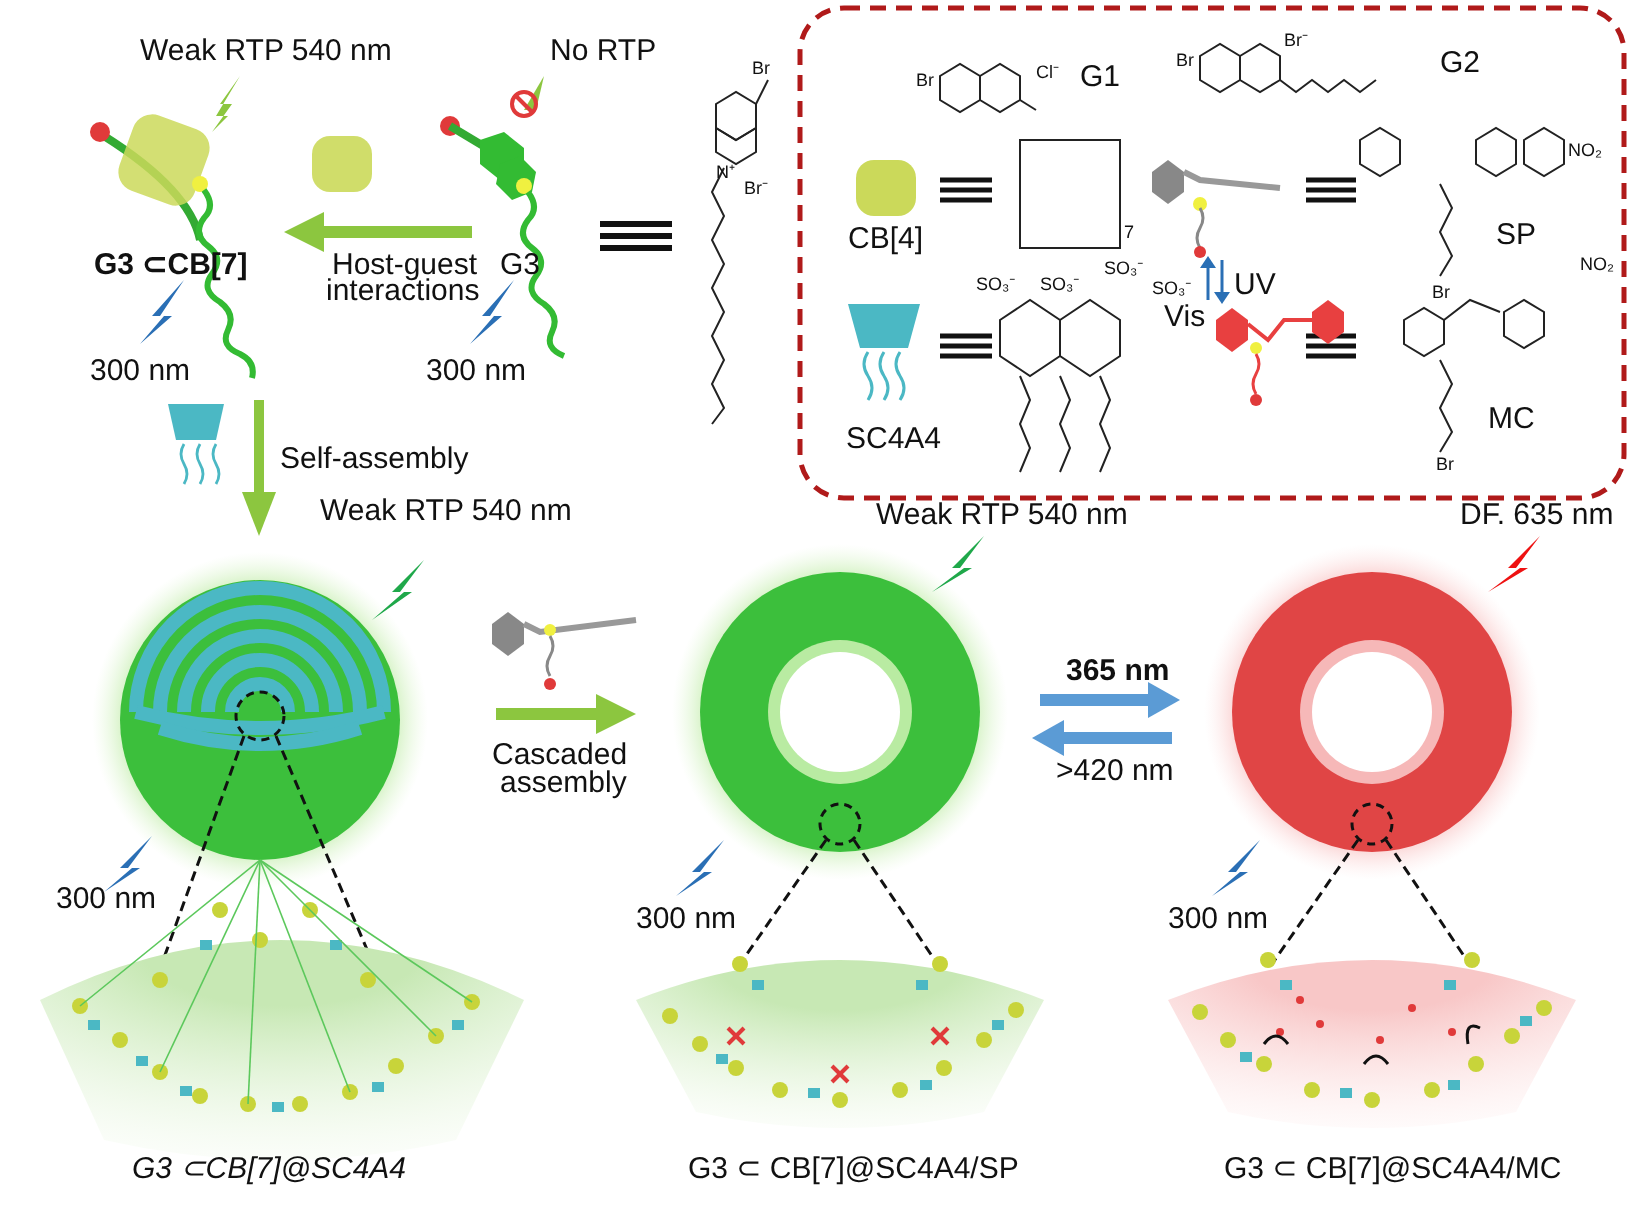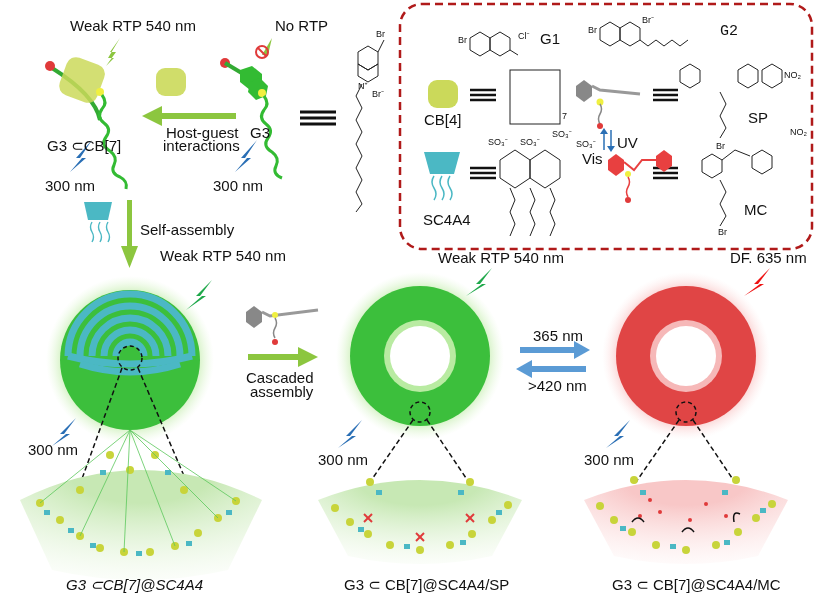--- a/index.html
+++ b/index.html
@@ -337,37 +337,37 @@
     <g stroke="#111" stroke-width="1.5" fill="none">
       <path d="M632 522 q6 -8 12 0"></path>
         <path d="M682 532 q6 -8 12 0"></path>
         <path d="M740 514 q-8 -4 -6 8"></path>
     </g>
   </g>
 </svg>
 
 <div class="lbl" style="left:70px;top:18px;">Weak RTP 540 nm</div>
 <div class="lbl" style="left:248px;top:18px;padding-left:27px;">No RTP</div>
-<div class="lbl" style="left:47px;top:138px;">G3 ⊂CB[7]</div>
+<div class="lbl" style="left:47px;top:125px;font-weight:bold;">G3 ⊂CB[7]</div>
 <div class="lbl" style="left:250px;top:125px;">G3</div>
 <div class="lbl" style="left:166px;top:125px;">Host-guest</div>
 <div class="lbl" style="left:163px;top:138px;">interactions</div>
 <div class="lbl" style="left:45px;top:178px;">300 nm</div>
 <div class="lbl" style="left:213px;top:178px;">300 nm</div>
 
 <div class="lbl-sm" style="left:376px;top:30px;">Br</div>
 <div class="lbl-sm" style="left:358px;top:82px;">N⁺</div>
 <div class="lbl-sm" style="left:372px;top:90px;">Br⁻</div>
 
 <div class="lbl-sm" style="left:458px;top:36px;">Br</div>
 <div class="lbl-sm" style="left:518px;top:32px;">Cl⁻</div>
 <div class="lbl" style="left:540px;top:31px;">G1</div>
 <div class="lbl-sm" style="left:588px;top:26px;">Br</div>
 <div class="lbl-sm" style="left:642px;top:16px;">Br⁻</div>
-<div class="lbl" style="left:720px;top:24px;font-family:Liberation Mono, monospace;">G2</div>
+<div class="lbl" style="left:720px;top:24px;">G2</div>
 <div class="lbl" style="left:424px;top:112px;">CB[4]</div>
 <div class="lbl-sm" style="left:562px;top:112px;">7</div>
 <div class="lbl-sm" style="left:784px;top:71px;">NO₂</div>
 <div class="lbl" style="left:748px;top:110px;">SP</div>
 <div class="lbl-sm" style="left:716px;top:142px;">Br</div>
 <div class="lbl" style="left:582px;top:135px;margin-top:16px;">Vis</div>
 <div class="lbl" style="left:617px;top:135px;">UV</div>
 <div class="lbl-sm" style="left:488px;top:138px;">SO₃⁻</div>
 <div class="lbl-sm" style="left:520px;top:138px;">SO₃⁻</div>
 <div class="lbl-sm" style="left:552px;top:130px;">SO₃⁻</div>
@@ -382,18 +382,18 @@
 <div class="lbl" style="left:28px;top:442px;">300 nm</div>
 <div class="lbl" style="left:66px;top:577px;font-style:italic;">G3 ⊂CB[7]@SC4A4</div>
 
 <div class="lbl" style="left:246px;top:370px;">Cascaded</div>
 <div class="lbl" style="left:250px;top:384px;">assembly</div>
 
 <div class="lbl" style="left:438px;top:250px;">Weak RTP 540 nm</div>
 <div class="lbl" style="left:318px;top:452px;">300 nm</div>
 <div class="lbl" style="left:344px;top:577px;">G3 ⊂ CB[7]@SC4A4/SP</div>
 
-<div class="lbl" style="left:533px;top:328px;">365 nm</div>
+<div class="lbl" style="left:533px;top:328px;font-weight:bold;">365 nm</div>
 <div class="lbl" style="left:528px;top:378px;">&gt;420 nm</div>
 
 <div class="lbl" style="left:730px;top:250px;">DF. 635 nm</div>
 <div class="lbl" style="left:584px;top:452px;">300 nm</div>
 <div class="lbl" style="left:612px;top:577px;">G3 ⊂ CB[7]@SC4A4/MC</div>
 
 </body></html>

